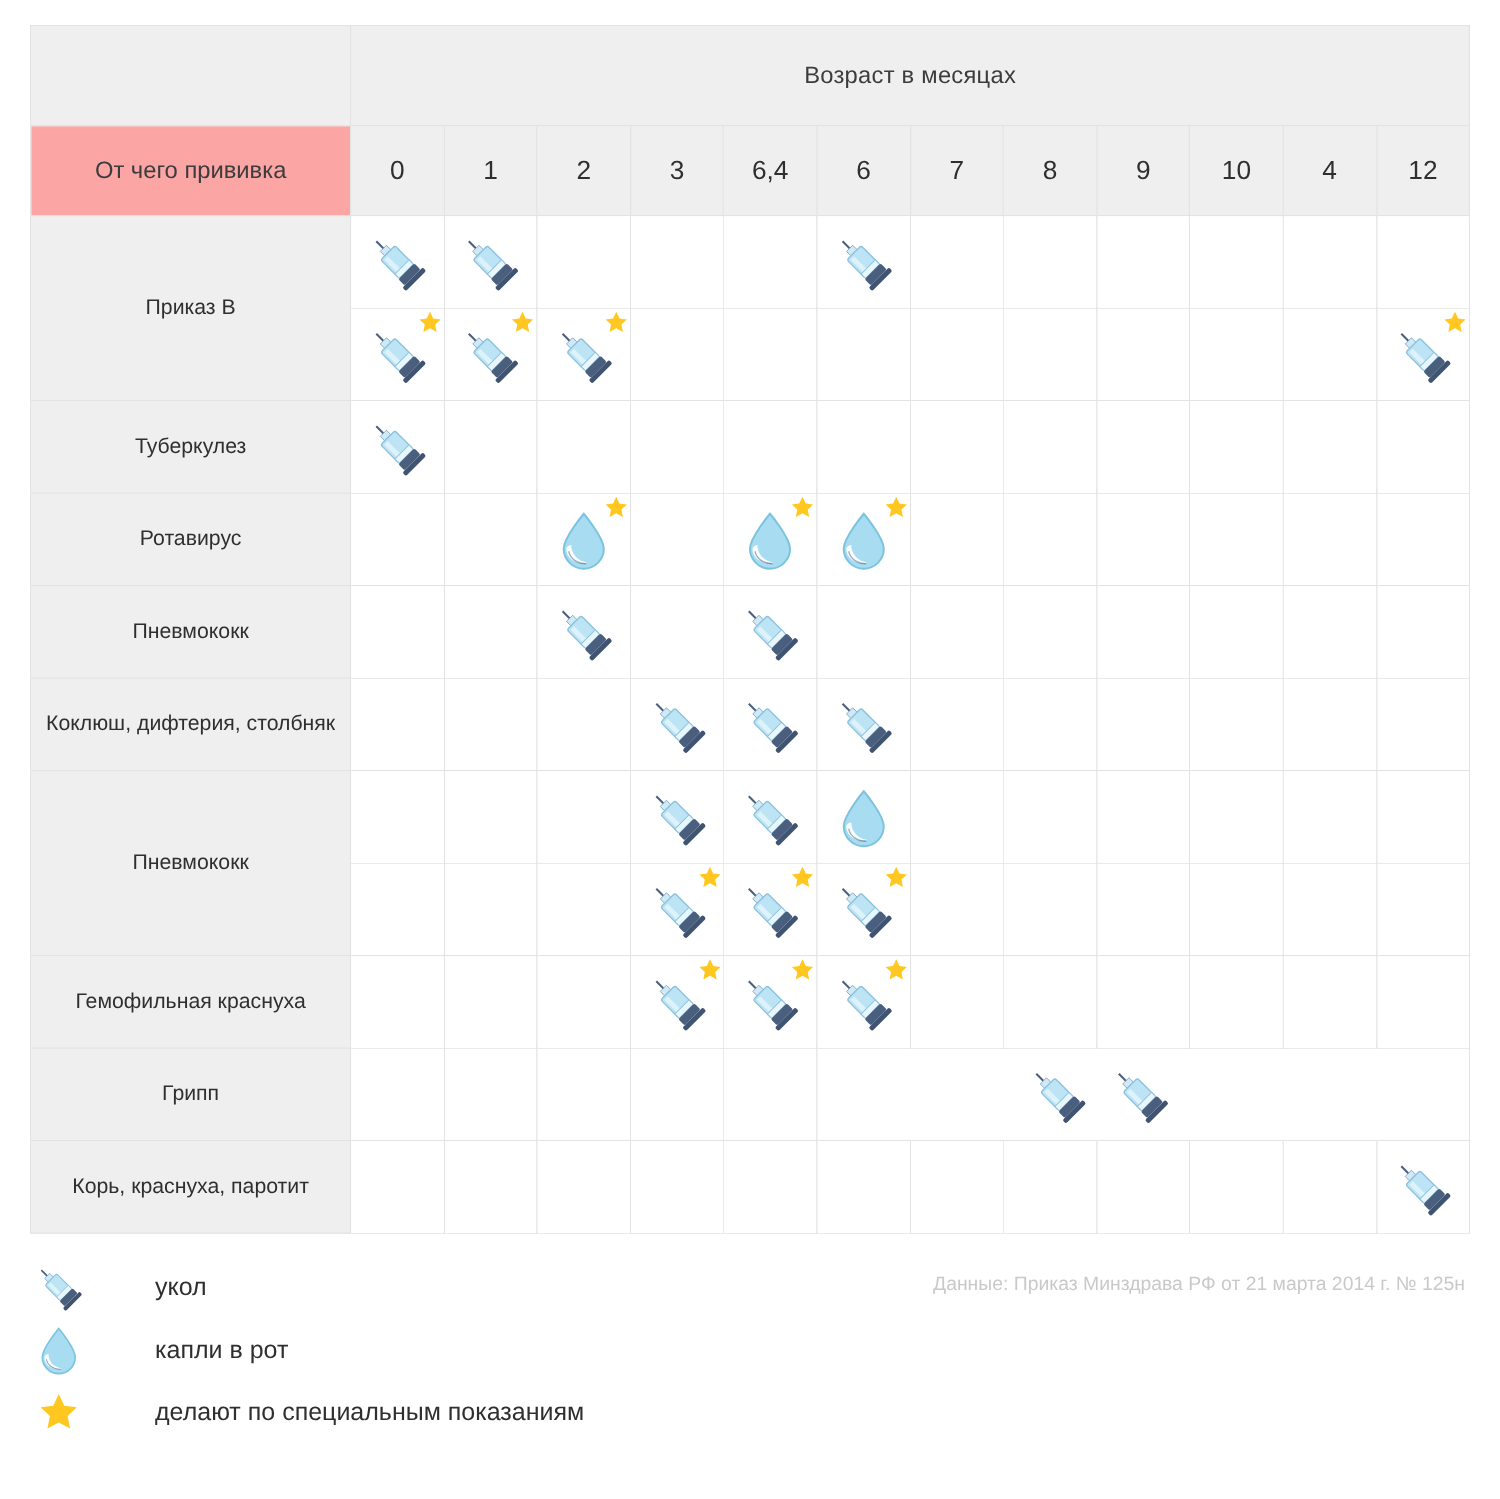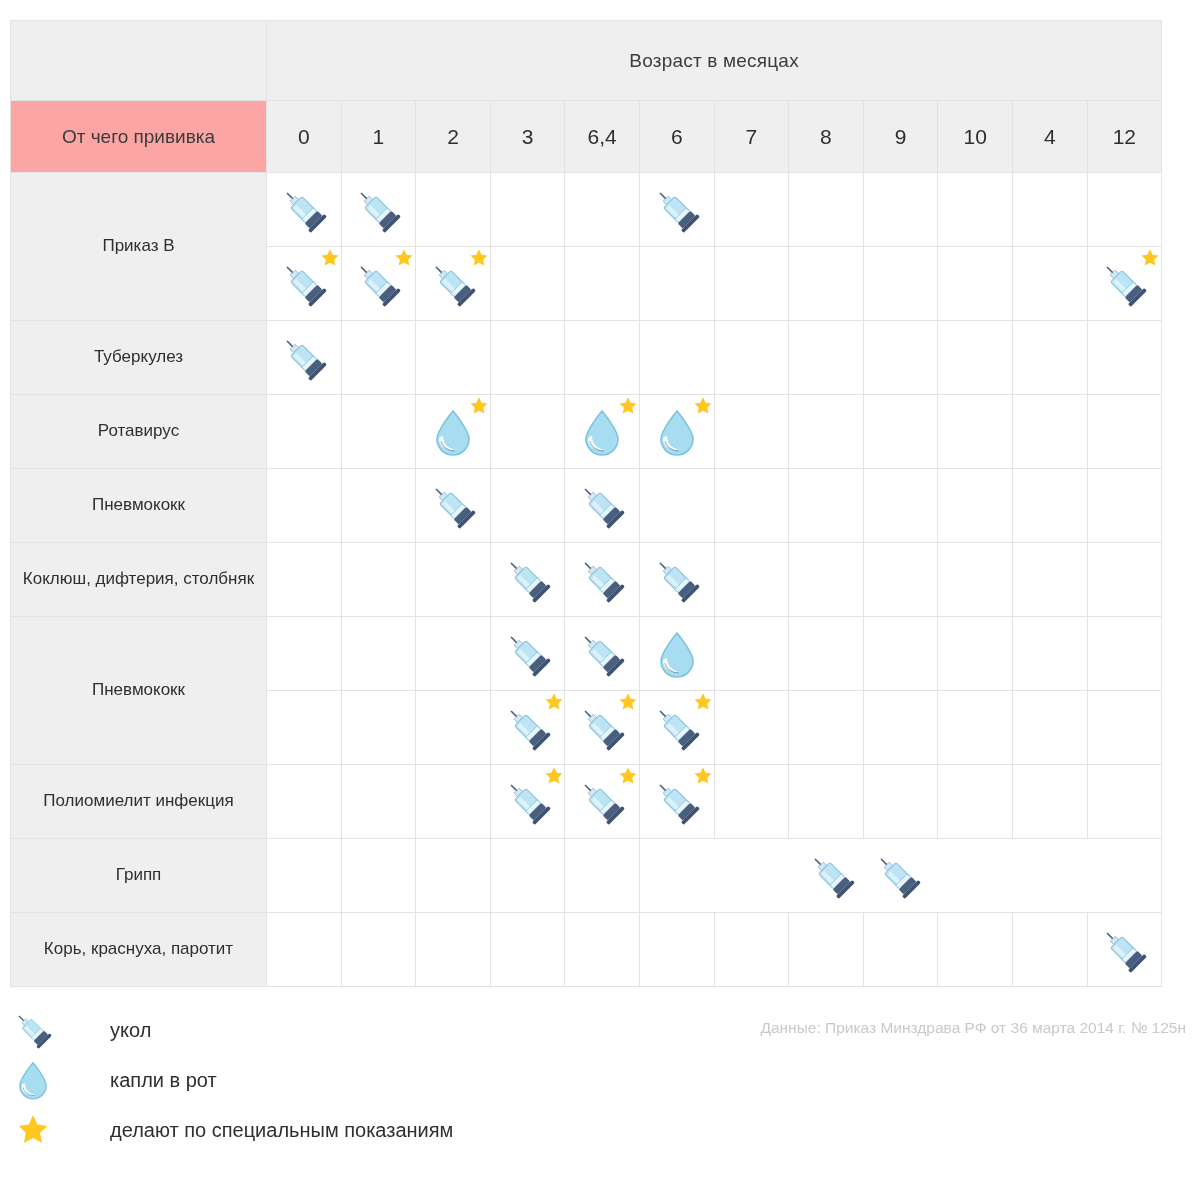--- a/index.html
+++ b/index.html
@@ -2,21 +2,21 @@
 <html><head>
 <meta charset="utf-8">
 <style>
   * { box-sizing: border-box; margin: 0; padding: 0; }
   html, body {
     width: 1200px; height: 1199px;
     background: #ffffff;
     font-family: "Liberation Sans", sans-serif;
     -webkit-font-smoothing: antialiased;
   }
-  .page { position: relative; width: 1200px; height: 1199px; padding: 20px 10px; }
+  .page { position: relative; width: 1200px; height: 1199px; padding: 20px 24px; }
 
   table.sched {
     border-collapse: collapse;
     table-layout: fixed;
     width: 1152px;
   }
   table.sched td, table.sched th {
     border: 1px solid #e3e3e3;
     padding: 0;
     font-weight: normal;
@@ -568,21 +568,21 @@
             </div>
           </td>
           <td class="slot"></td>
           <td class="slot"></td>
           <td class="slot"></td>
           <td class="slot"></td>
           <td class="slot"></td>
           <td class="slot"></td>
         </tr>
         <tr>
-          <td class="rowlabel" rowspan="1">Полиомиелит инфекция</td>
+          <td class="rowlabel" rowspan="1">Гемофильная краснуха</td>
           <td class="slot"></td>
           <td class="slot"></td>
           <td class="slot"></td>
           <td class="slot">
             <div class="mark">
               <svg class="ic" viewBox="0 0 56 56">
     <g transform="rotate(-45 28 28)">
       <line x1="28" y1="4" x2="28" y2="13" stroke="#4a5f7e" stroke-width="1.6"></line>
       <rect x="24.5" y="12" width="7" height="5" fill="#cfe9f7" stroke="#7fa8c4" stroke-width=".7"></rect>
       <rect x="20" y="17" width="16" height="21" rx="2" fill="#bce4f5" stroke="#8dc2dd" stroke-width="1.1"></rect>
@@ -751,16 +751,16 @@
         </div>
         <div class="legend-row">
           <div class="legend-ic" style="padding: 6px;">
             <svg viewBox="0 0 24 24" style="width:100%;height:100%;display:block">
     <path d="M12 1.6 L15.1 8.2 L22.2 9.1 L17 14.0 L18.4 21.1 L12 17.6 L5.6 21.1 L7 14.0 L1.8 9.1 L8.9 8.2 Z" fill="#ffc720"></path>
   </svg>
           </div>
           <span class="legend-txt">делают по специальным показаниям</span>
         </div>
       </div>
-    <div class="source">Данные: Приказ Минздрава РФ от 36 марта 2014 г. № 125н</div>
+    <div class="source">Данные: Приказ Минздрава РФ от 21 марта 2014 г. № 125н</div>
   </div>
 
 </div>
 
 </body></html>

